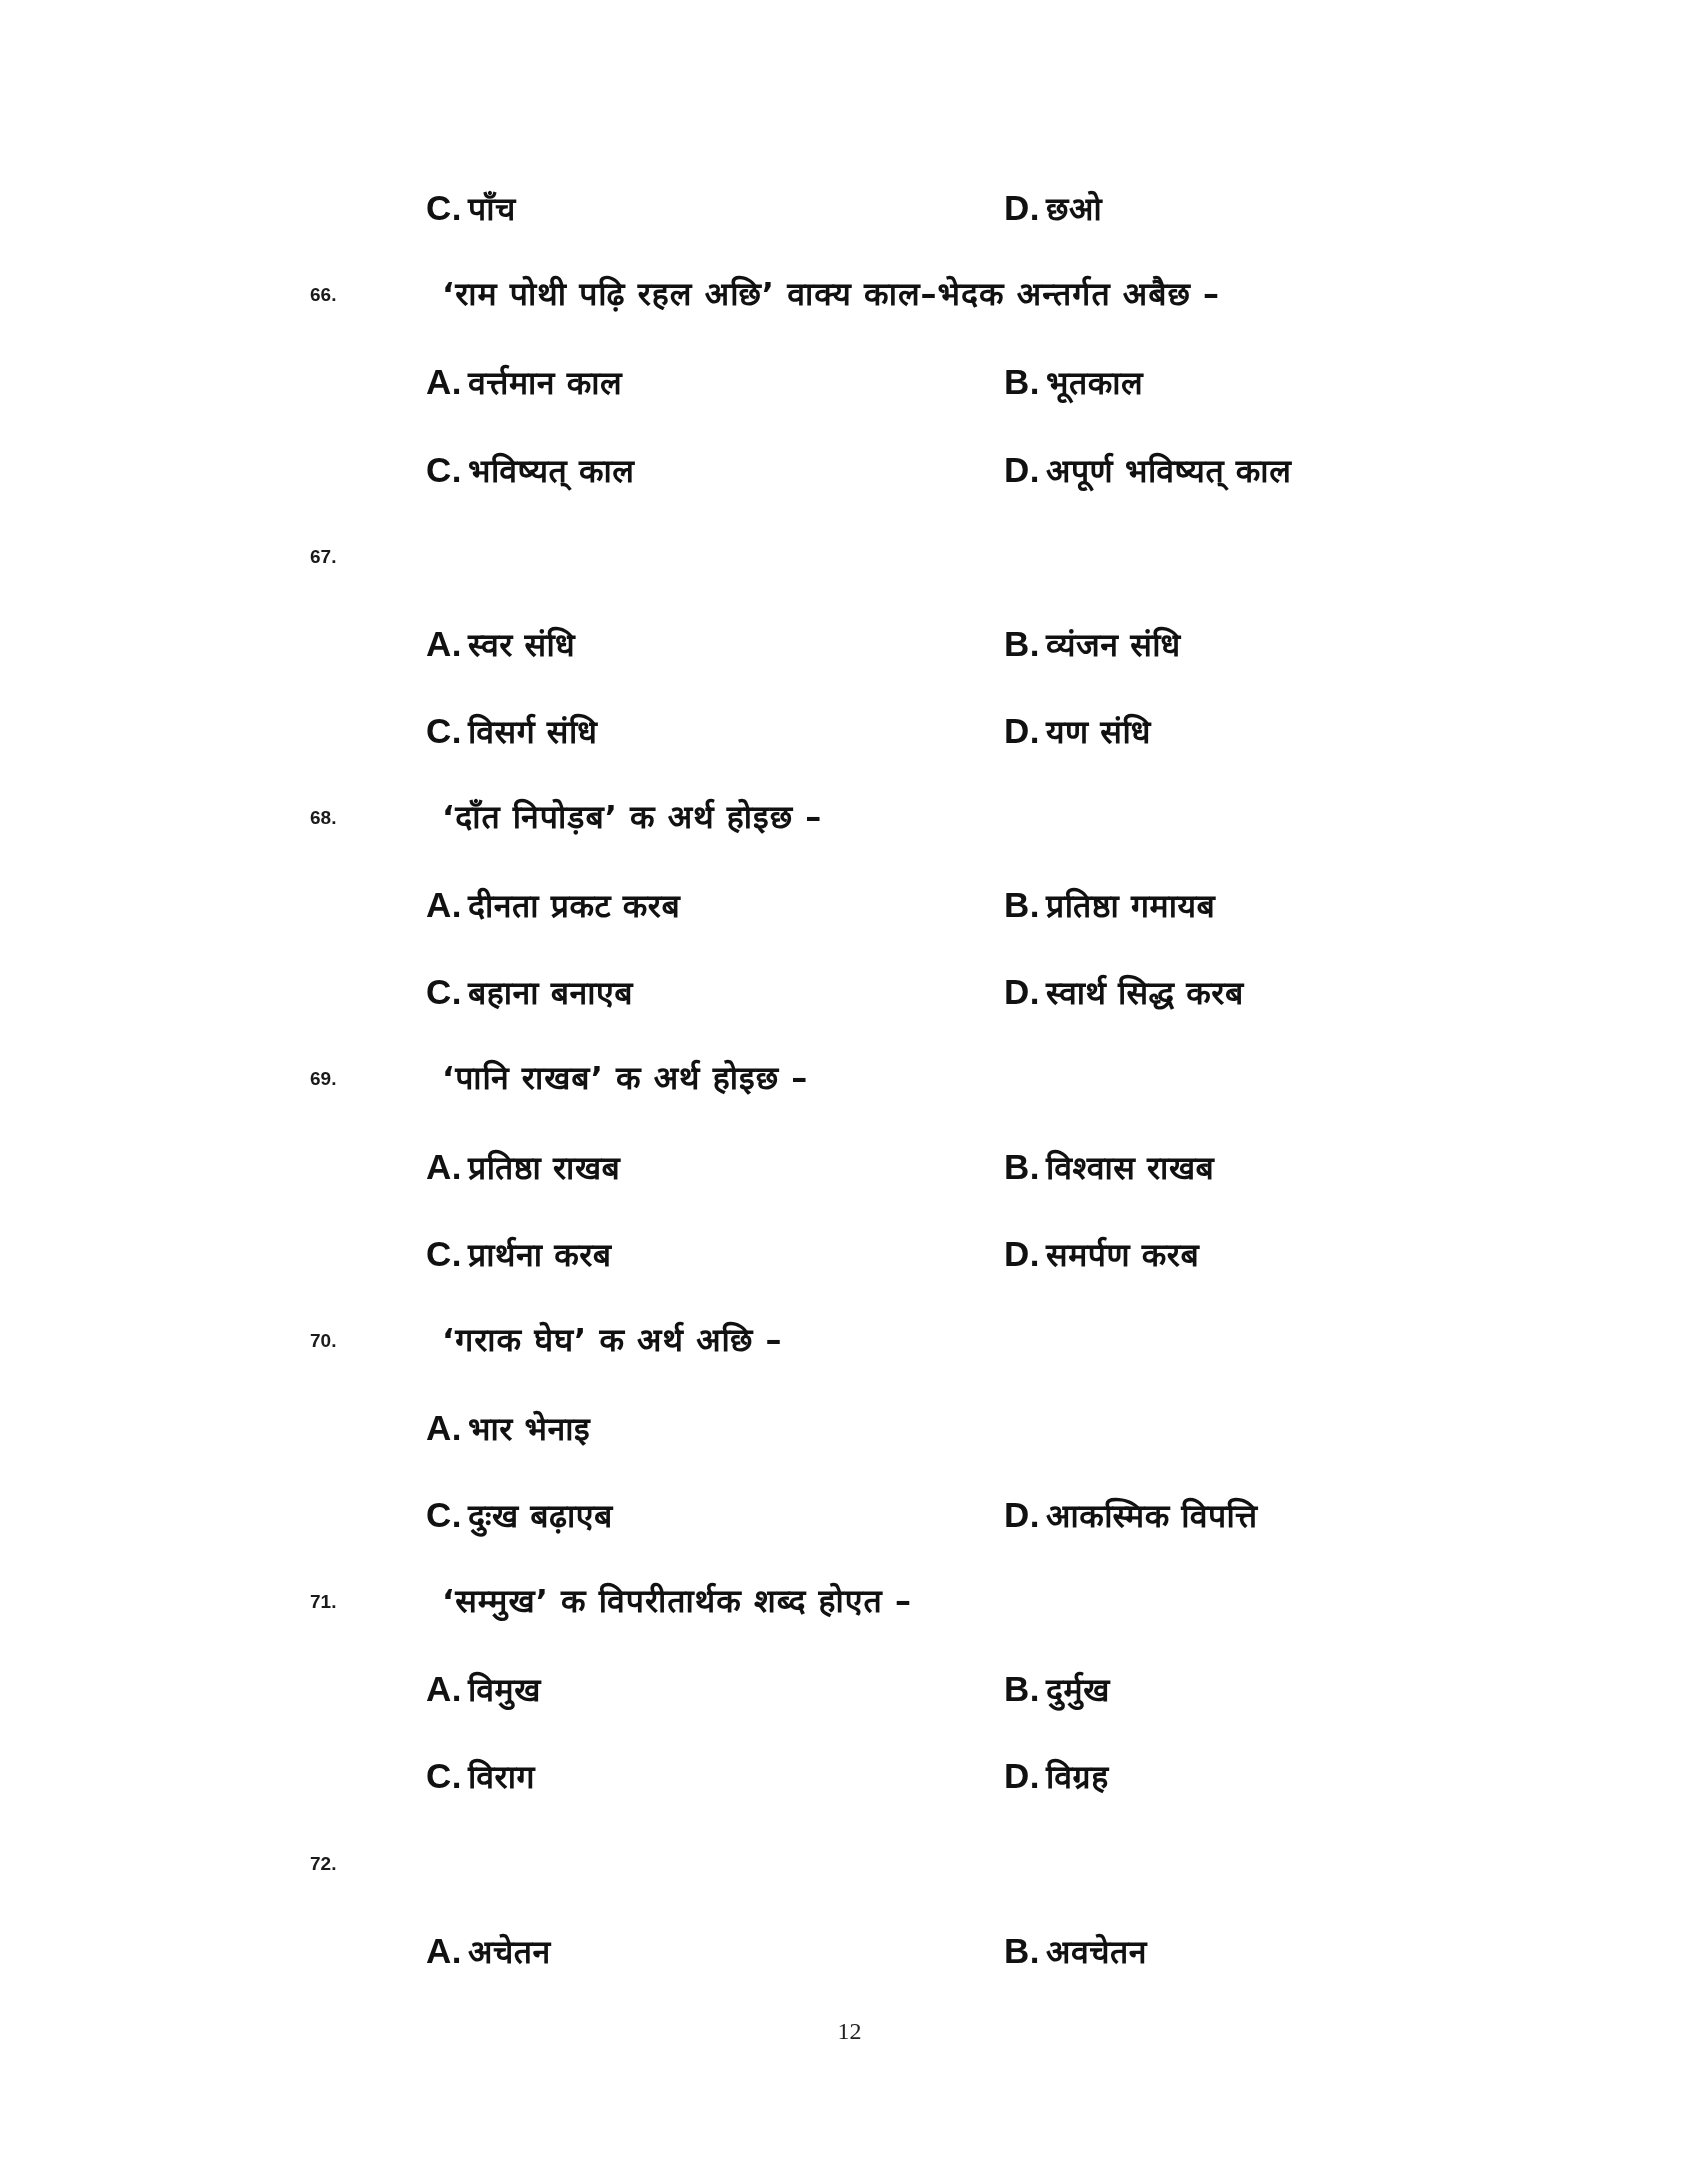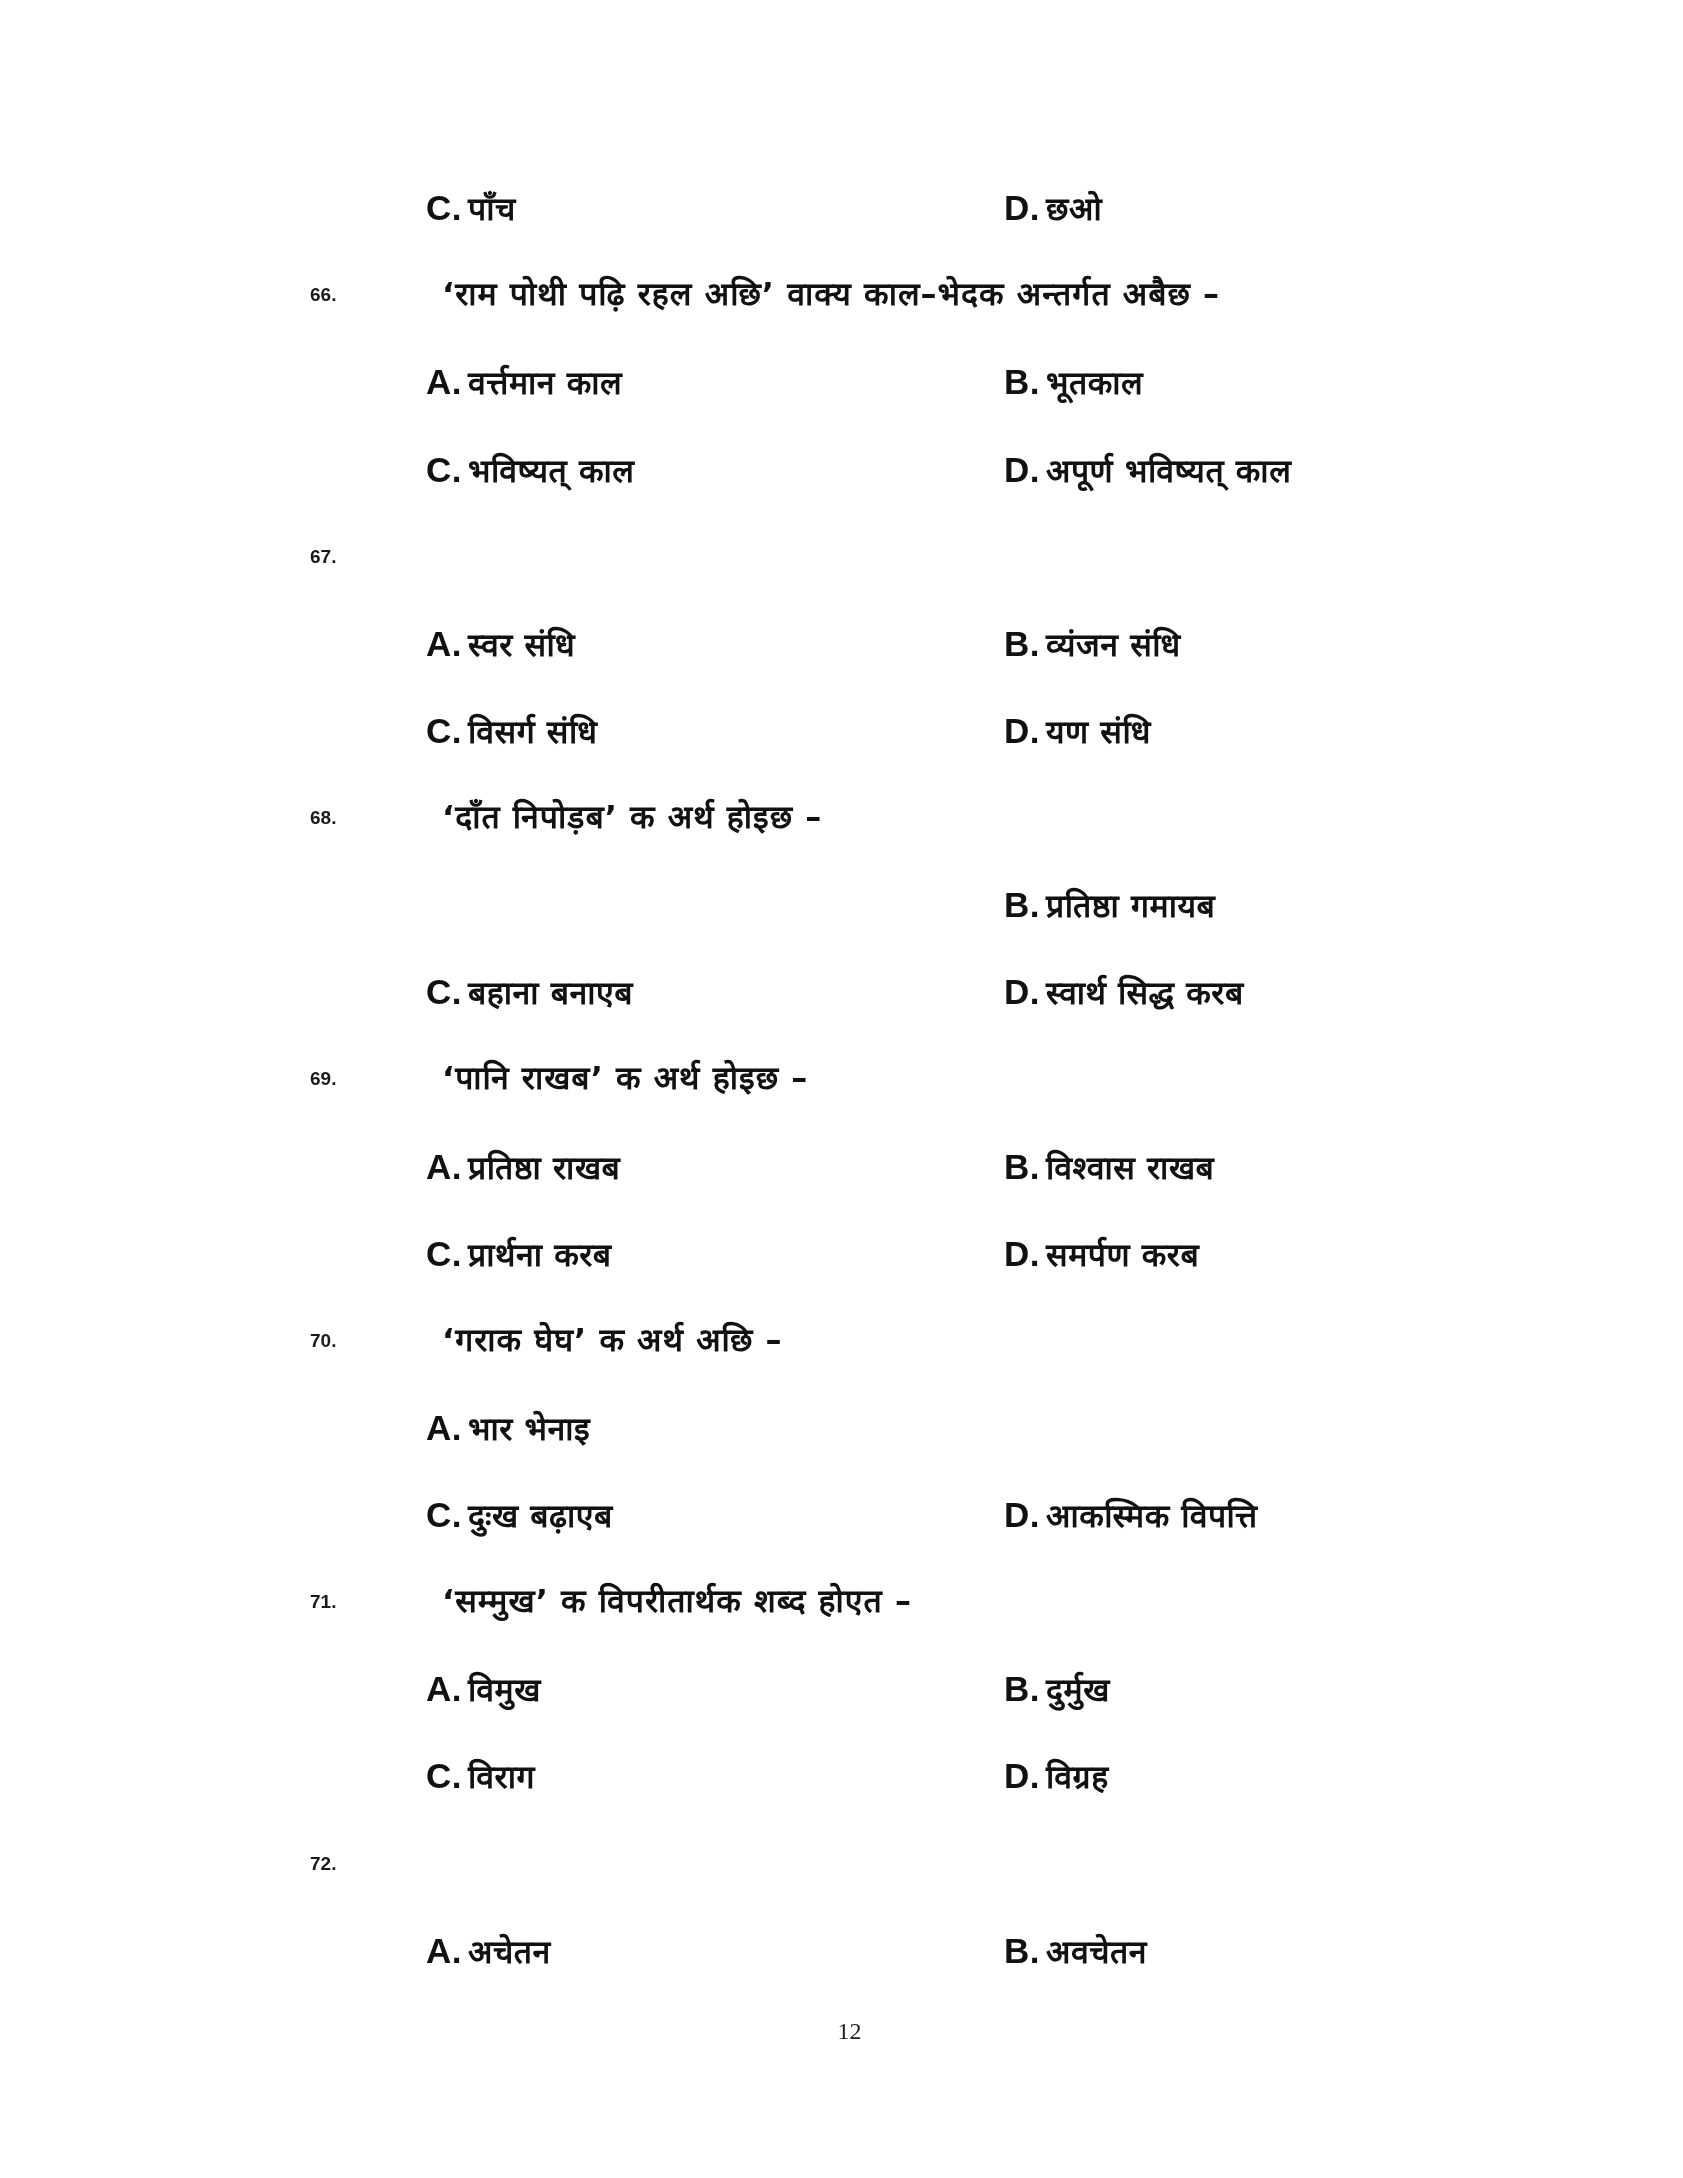--- a/index.html
+++ b/index.html
@@ -49,20 +49,21 @@
   <div class="row" style="top:701px">
     <span class="opt col1"><span class="lbl">C.</span><span>विसर्ग संधि</span></span>
     <span class="opt col2"><span class="lbl">D.</span><span>यण संधि</span></span>
   </div>
 
   <div class="row" style="top:788px">
     <span class="qnum">68.</span>
     <span class="qtext">‘दाँत निपोड़ब’ क अर्थ होइछ –</span>
   </div>
   <div class="row" style="top:875px">
+    <span class="opt col1"><span class="lbl">A.</span><span>दीनता प्रकट करब</span></span>
     <span class="opt col2"><span class="lbl">B.</span><span>प्रतिष्ठा गमायब</span></span>
   </div>
   <div class="row" style="top:962px">
     <span class="opt col1"><span class="lbl">C.</span><span>बहाना बनाएब</span></span>
     <span class="opt col2"><span class="lbl">D.</span><span>स्वार्थ सिद्ध करब</span></span>
   </div>
 
   <div class="row" style="top:1049px">
     <span class="qnum">69.</span>
     <span class="qtext">‘पानि राखब’ क अर्थ होइछ –</span>

